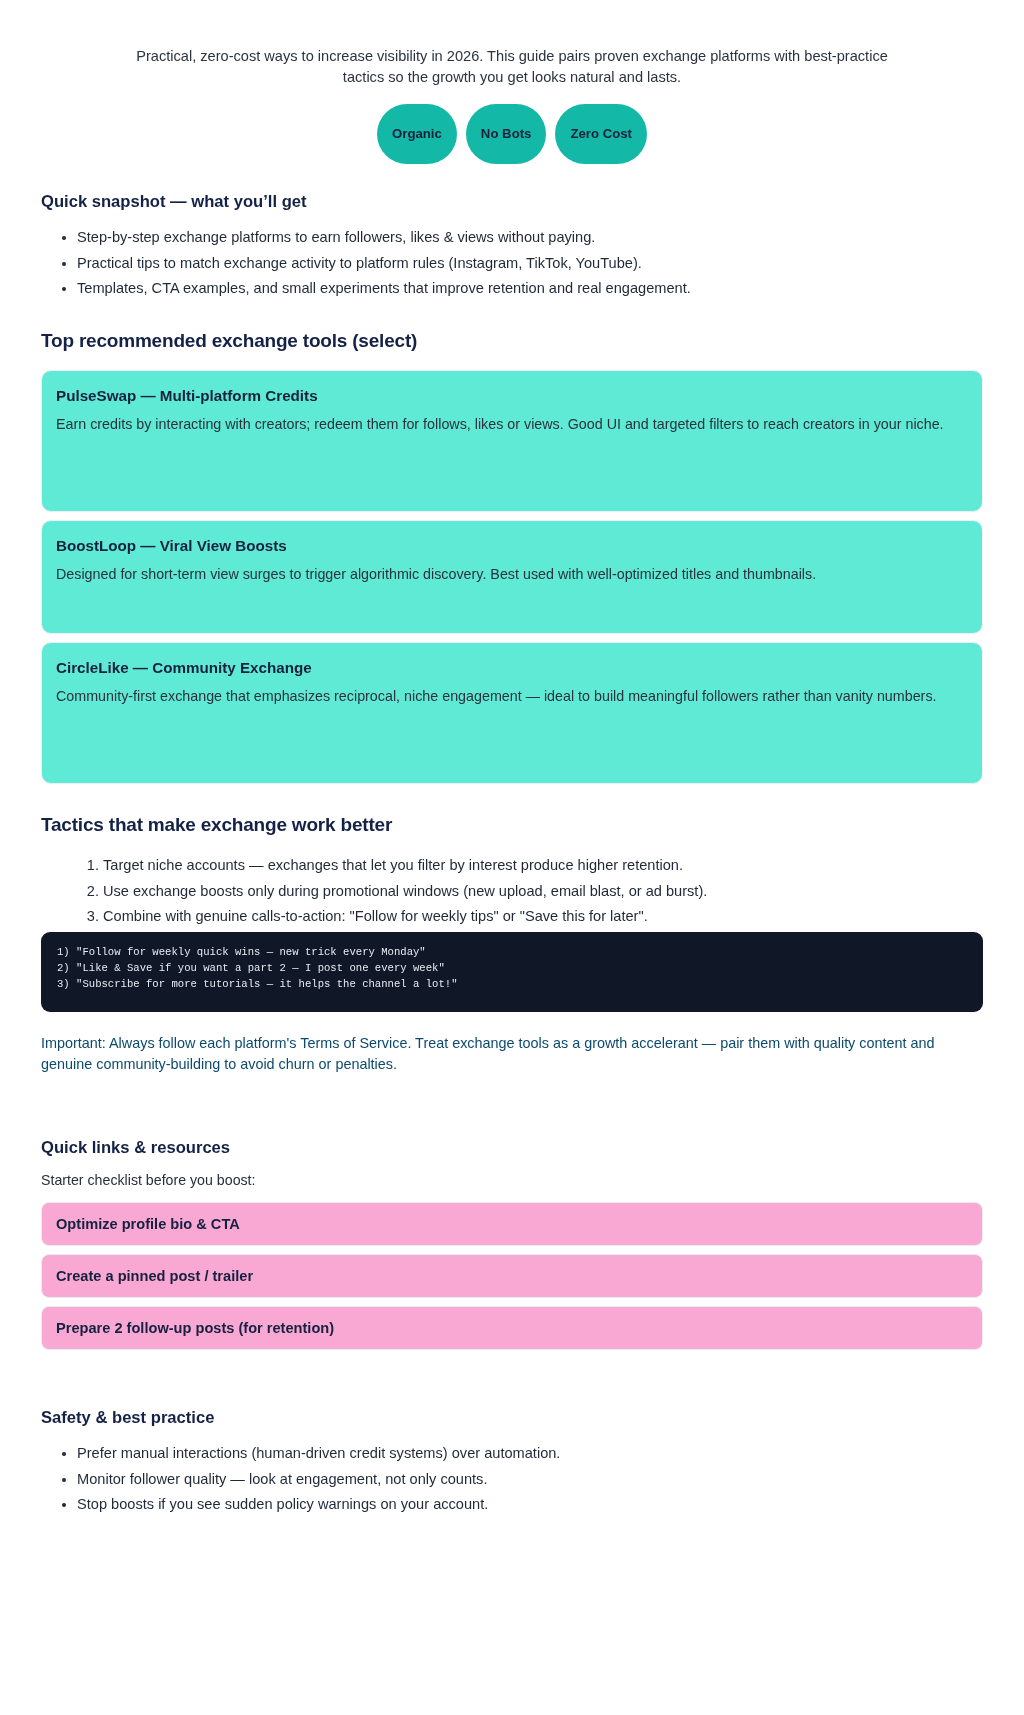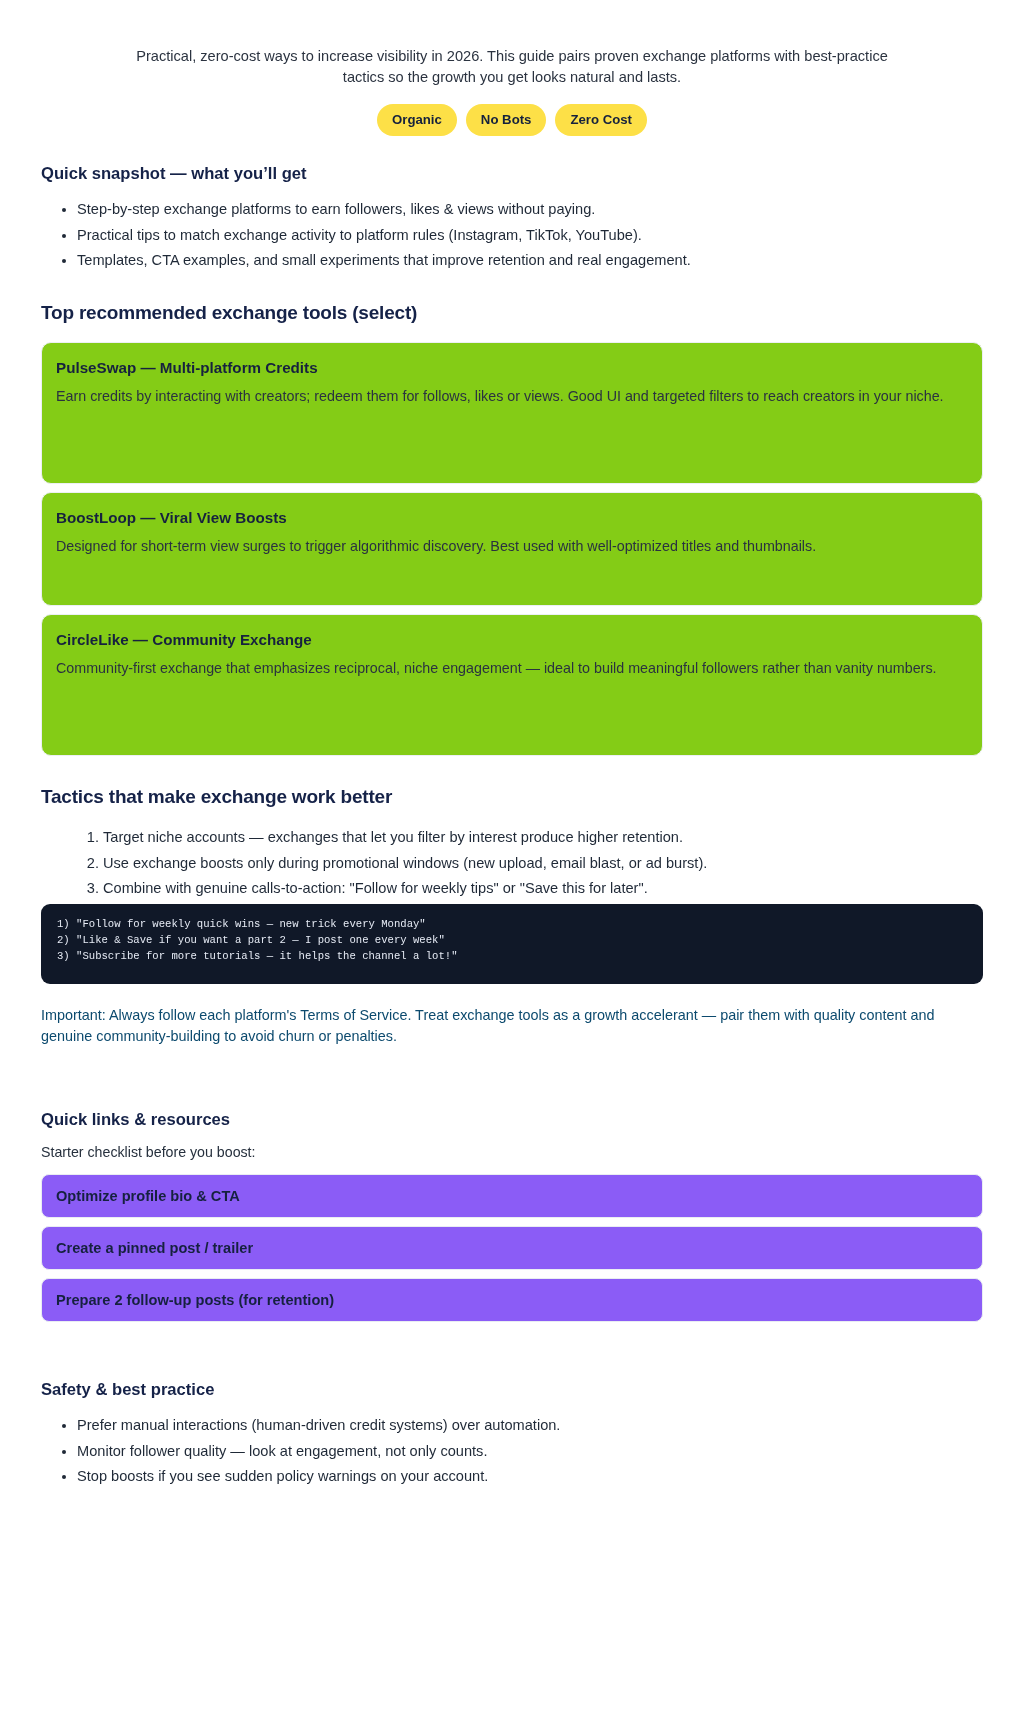--- a/index.html
+++ b/index.html
@@ -40,26 +40,26 @@
     margin: 0 auto;
     max-width: 790px;
   }
   .badges {
     margin-top: 16px;
     display: flex;
     justify-content: center;
     gap: 9px;
   }
   .badge {
-    background: #fde047;
+    background: #14b8a6;
     color: #15213d;
     font-size: 13.2px;
     font-weight: bold;
     border-radius: 999px;
-    padding: 8px 15px;
+    padding: 22px 15px;
     line-height: 1.2;
     white-space: nowrap;
   }
 
   
   .content {
     padding: 0 41px;
     box-sizing: border-box;
   }
 
@@ -85,21 +85,21 @@
     line-height: 1.55;
   }
   ul.plain li, ol.plain li { margin: 0 0 3px 0; }
   ol.plain { padding-left: 62px; }
 
   
   .cards { margin-top: 2px; }
   .card {
     border: 1px solid #eceff4;
     border-radius: 10px;
-    background: #84cc16;
+    background: #5eead4;
     padding: 16px 14px 14px 14px;
     margin-bottom: 8px;
     box-sizing: border-box;
   }
   .card.h1x { min-height: 142px; }
   .card.h2x { min-height: 114px; }
   .card-title {
     font-size: 15.2px;
     font-weight: bold;
     color: #16213f;
@@ -137,21 +137,21 @@
 
   
   .sub-label {
     font-size: 14.2px;
     color: #26303d;
     margin: 14px 0 14px 0;
   }
   .check-item {
     border: 1px solid #e9edf2;
     border-radius: 8px;
-    background: #8b5cf6;
+    background: #f9a8d4;
     padding: 13px 14px;
     margin-bottom: 8px;
     font-size: 14.6px;
     font-weight: bold;
     color: #16213f;
     box-sizing: border-box;
   }
   .spacer-lg { height: 34px; }
   .spacer-md { height: 22px; }
 </style>

